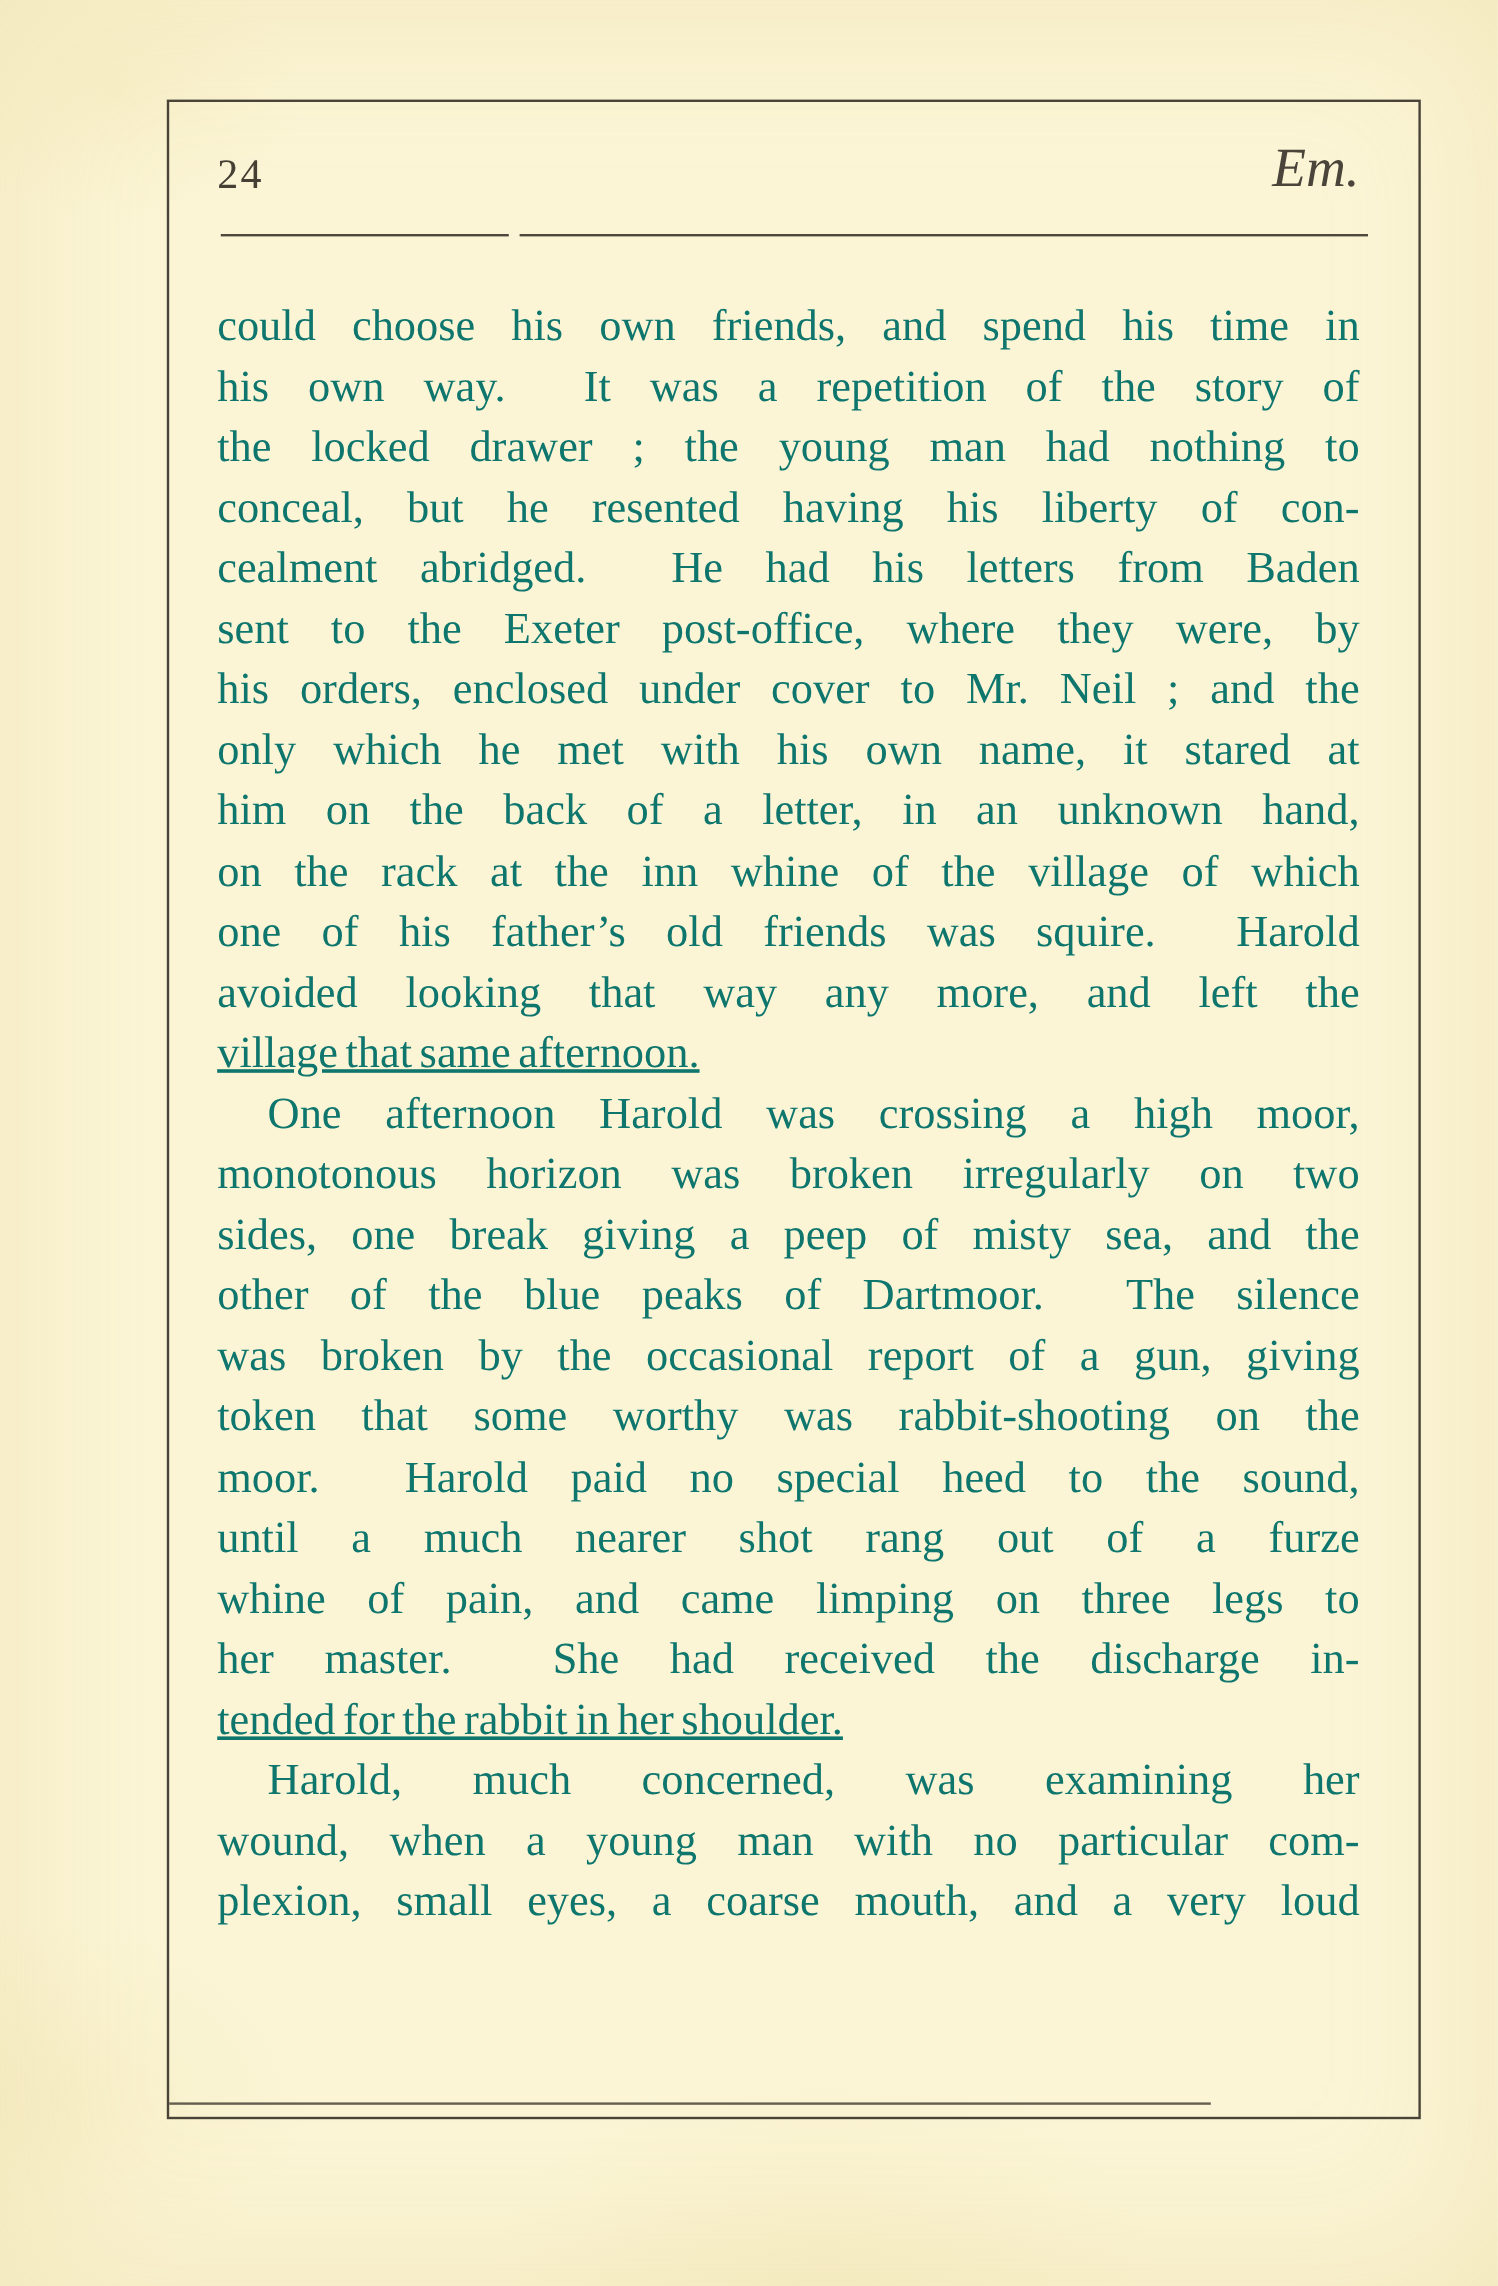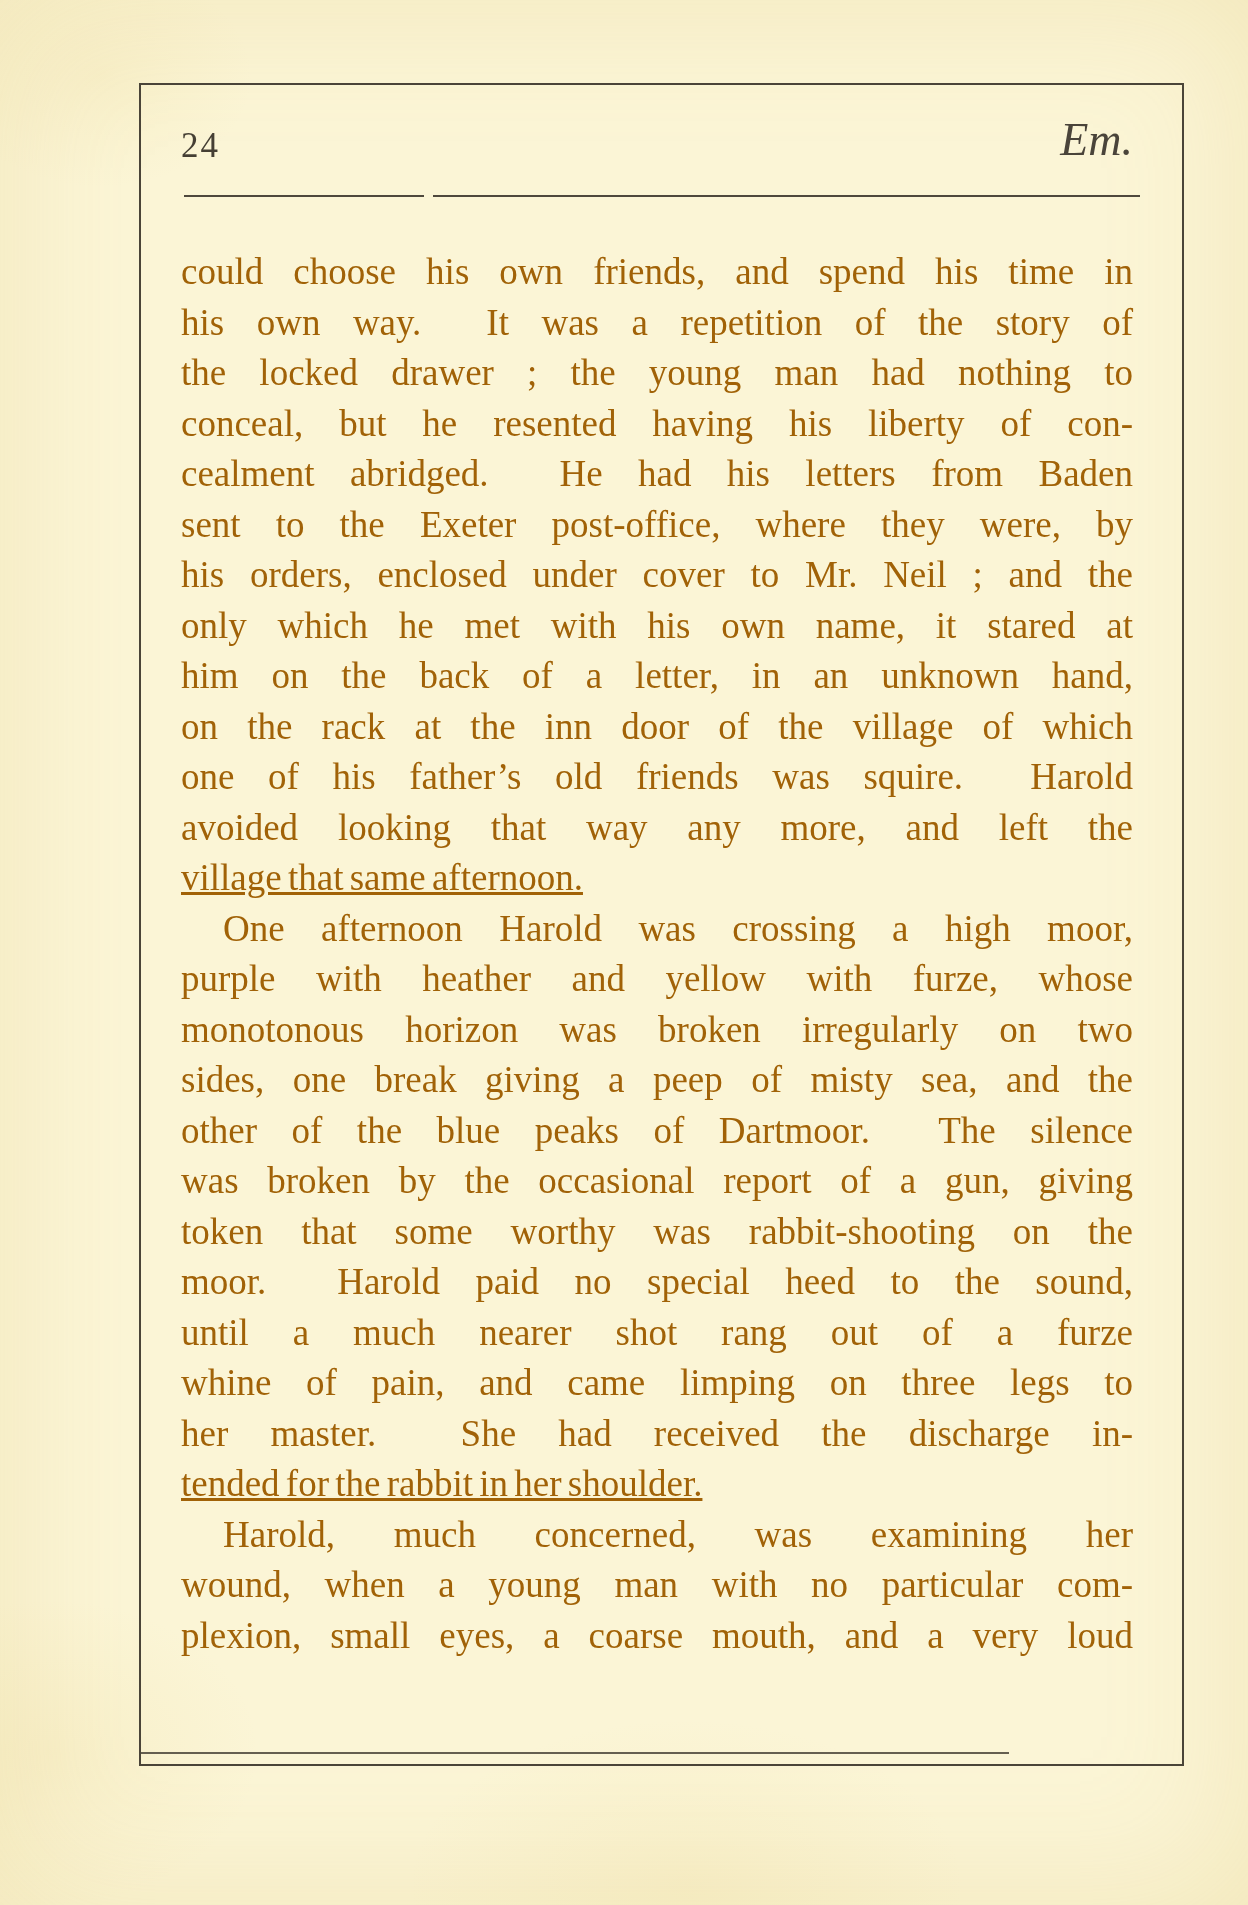--- a/index.html
+++ b/index.html
@@ -57,21 +57,21 @@
     border-top: 2px solid #4e483c;
   }
   .rule-a { left: 184px; width: 240px; }
   .rule-b { left: 433px; width: 707px; }
   .body {
     position: absolute;
     left: 181px; top: 247px;
     width: 952px;
     font-size: 37px;
     line-height: 50.5px;
-    color: #a16207;
+    color: #0f766e;
     word-spacing: -3px;
   }
   .line {
     text-align: justify;
     text-align-last: justify;
     height: 50.5px;
     white-space: nowrap;
   }
   .line.short { text-align-last: left; text-decoration: underline; }
   .line.indent { text-indent: 42px; }
@@ -89,26 +89,25 @@
   <div class="body">
       <div class="line">could choose his own friends, and spend his time in</div>
       <div class="line">his own way.&nbsp; It was a repetition of the story of</div>
       <div class="line">the locked drawer ; the young man had nothing to</div>
       <div class="line">conceal, but he resented having his liberty of con-</div>
       <div class="line">cealment abridged.&nbsp; He had his letters from Baden</div>
       <div class="line">sent to the Exeter post-office, where they were, by</div>
       <div class="line">his orders, enclosed under cover to Mr. Neil ; and the</div>
       <div class="line">only which he met with his own name, it stared at</div>
       <div class="line">him on the back of a letter, in an unknown hand,</div>
-      <div class="line">on the rack at the inn door of the village of which</div>
+      <div class="line">on the rack at the inn whine of the village of which</div>
       <div class="line">one of his father’s old friends was squire.&nbsp; Harold</div>
       <div class="line">avoided looking that way any more, and left the</div>
       <div class="line short">village that same afternoon.</div>
       <div class="line indent">One afternoon Harold was crossing a high moor,</div>
-      <div class="line">purple with heather and yellow with furze, whose</div>
       <div class="line">monotonous horizon was broken irregularly on two</div>
       <div class="line">sides, one break giving a peep of misty sea, and the</div>
       <div class="line">other of the blue peaks of Dartmoor.&nbsp; The silence</div>
       <div class="line">was broken by the occasional report of a gun, giving</div>
       <div class="line">token that some worthy was rabbit-shooting on the</div>
       <div class="line">moor.&nbsp; Harold paid no special heed to the sound,</div>
       <div class="line">until a much nearer shot rang out of a furze</div>
       <div class="line">whine of pain, and came limping on three legs to</div>
       <div class="line">her master.&nbsp; She had received the discharge in-</div>
       <div class="line short">tended for the rabbit in her shoulder.</div>

